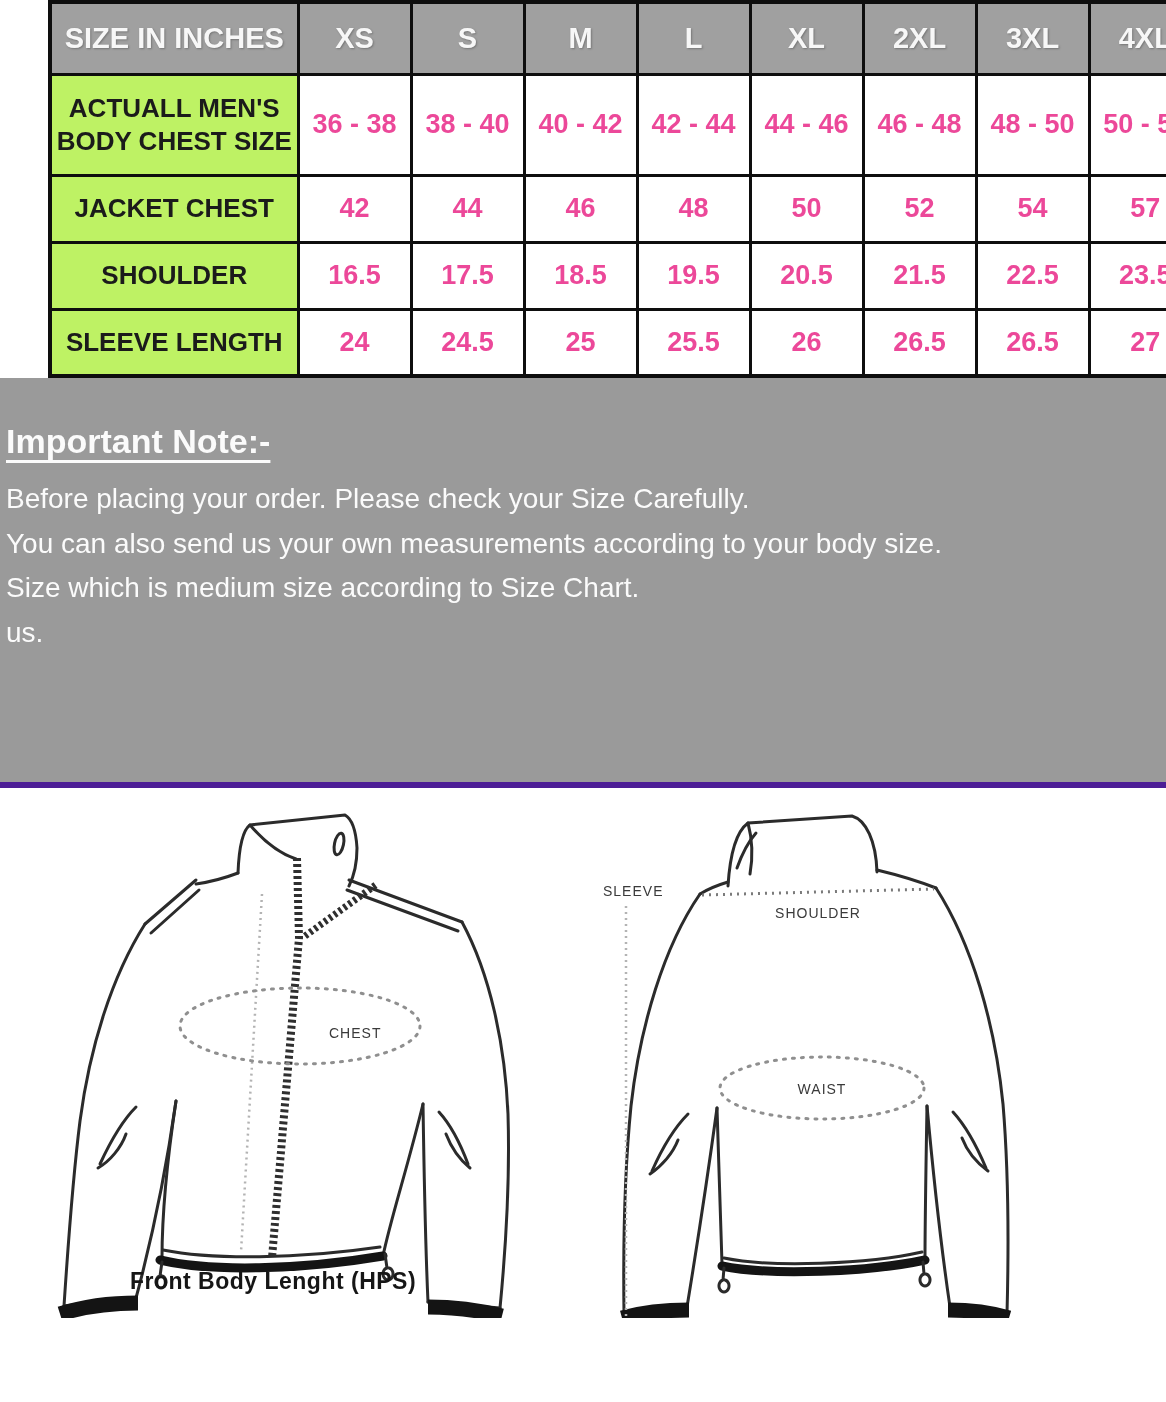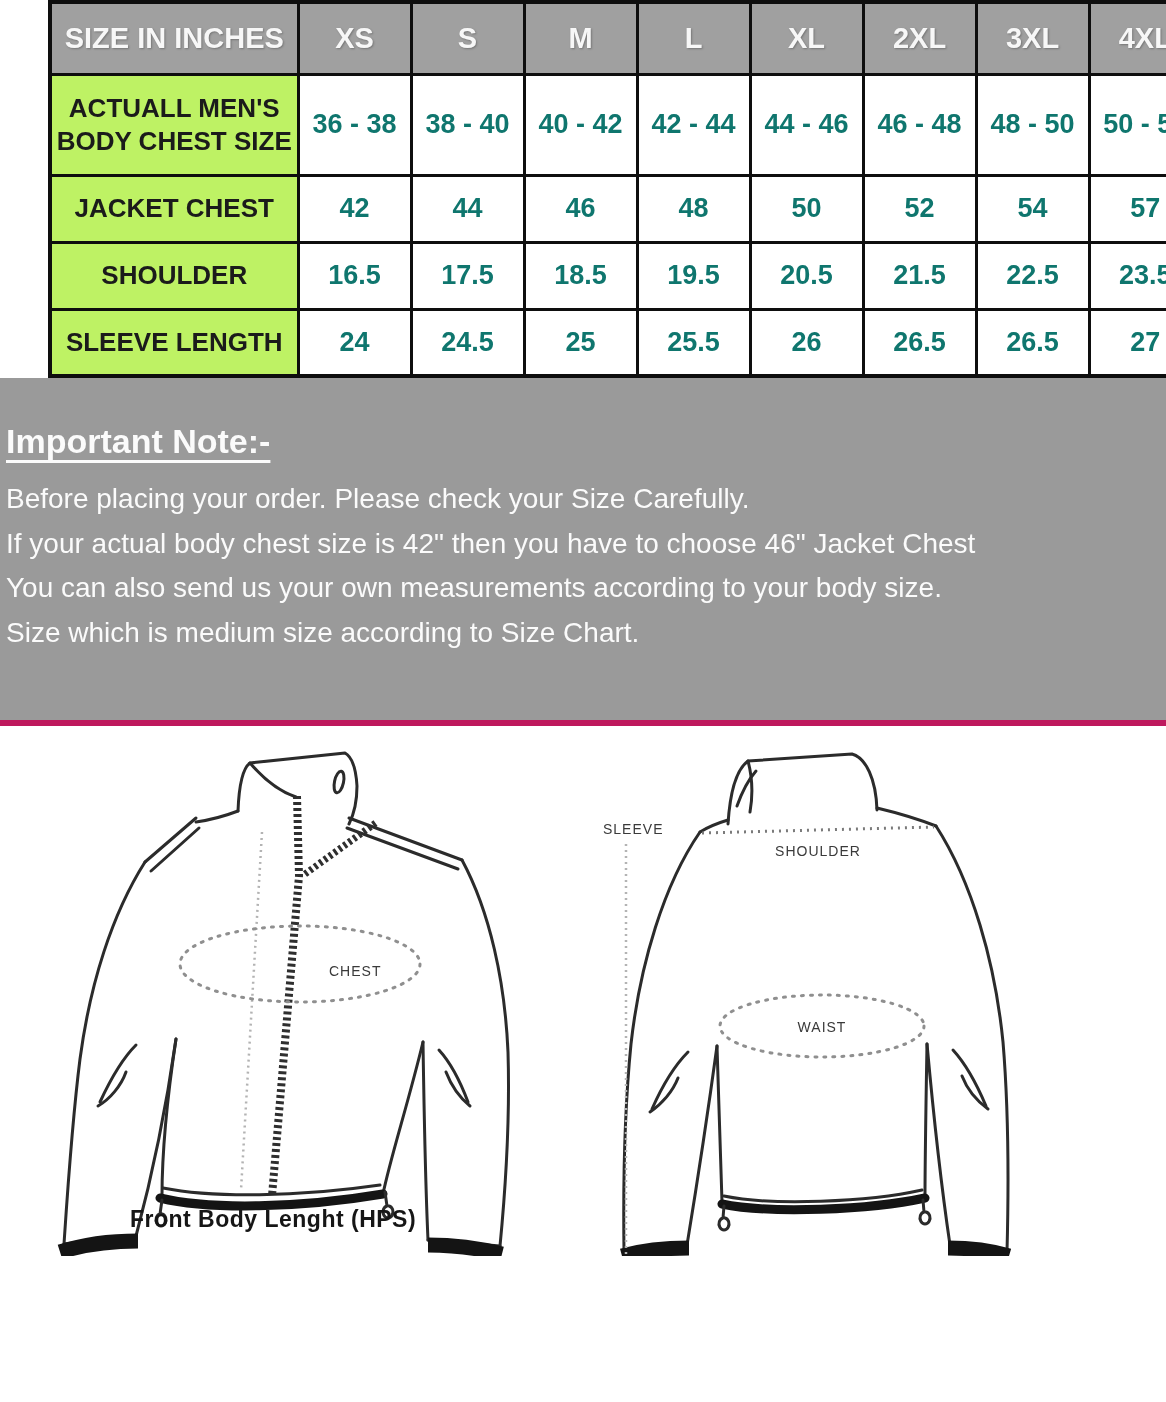--- a/index.html
+++ b/index.html
@@ -33,26 +33,26 @@
     text-shadow:1px 1px 2px rgba(40,40,40,0.35);
   }
   tr.row-1{ height:101px; }
   tr.row-2, tr.row-3{ height:67px; }
   tr.row-4{ height:67px; }
   td.row-label{
     background:#bef264; color:#1b1b1b; font-size:26px; font-weight:bold;
     line-height:1.25;
   }
   td.val{
-    background:#ffffff; color:#0f766e; font-size:27px; font-weight:bold;
+    background:#ffffff; color:#ec4899; font-size:27px; font-weight:bold;
   }
   
   .note{
-    height:348px; background:#9a9a9a; color:#fbfbfb;
-    padding:44px 8px 0 6px; border-bottom:6px solid #be185d;
+    height:410px; background:#9a9a9a; color:#fbfbfb;
+    padding:44px 8px 0 6px; border-bottom:6px solid #4c1d95;
   }
   .note .heading{
     display:inline-block; font-size:34px; font-weight:bold;
     text-decoration:underline; text-decoration-thickness:3px; text-underline-offset:7px;
     margin-bottom:16px; padding-right:10px;
   }
   .note .line{
     font-size:28px; line-height:44.5px; white-space:nowrap;
   }
   
@@ -138,23 +138,23 @@
         <td class="val">26.5</td>
         <td class="val">26.5</td>
         <td class="val">27</td>
       </tr>
     </tbody>
   </table>
 
   <section class="note">
     <span class="heading">Important Note:-</span>
     <div class="line">Before placing your order. Please check your Size Carefully.</div>
-    <div class="line">If your actual body chest size is 42" then you have to choose 46" Jacket Chest</div>
     <div class="line">You can also send us your own measurements according to your body size.</div>
     <div class="line">Size which is medium size according to Size Chart.</div>
+    <div class="line">us.</div>
   </section>
 
   <section class="diagrams">
 
     <svg width="583" height="530" viewBox="0 872 583 530">
       <g>
 
         <path class="outline" d="M 238,957 C 239,931 243,914 250,909 L 345,899 C 352,903 356,915 357,932 C 357,947 354,960 349,970"></path>
         <path class="outline" d="M 250,909 C 268,930 284,939 296,943"></path>
         <path class="outline" d="M 238,957 C 225,962 210,966 196,968"></path>

